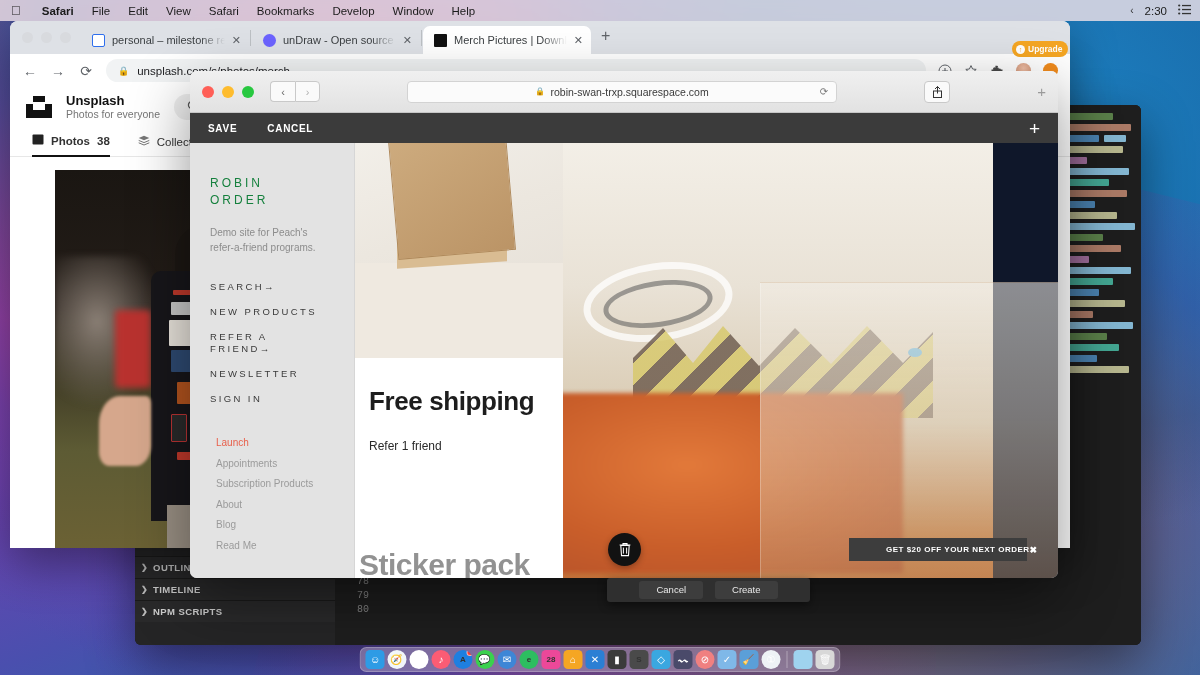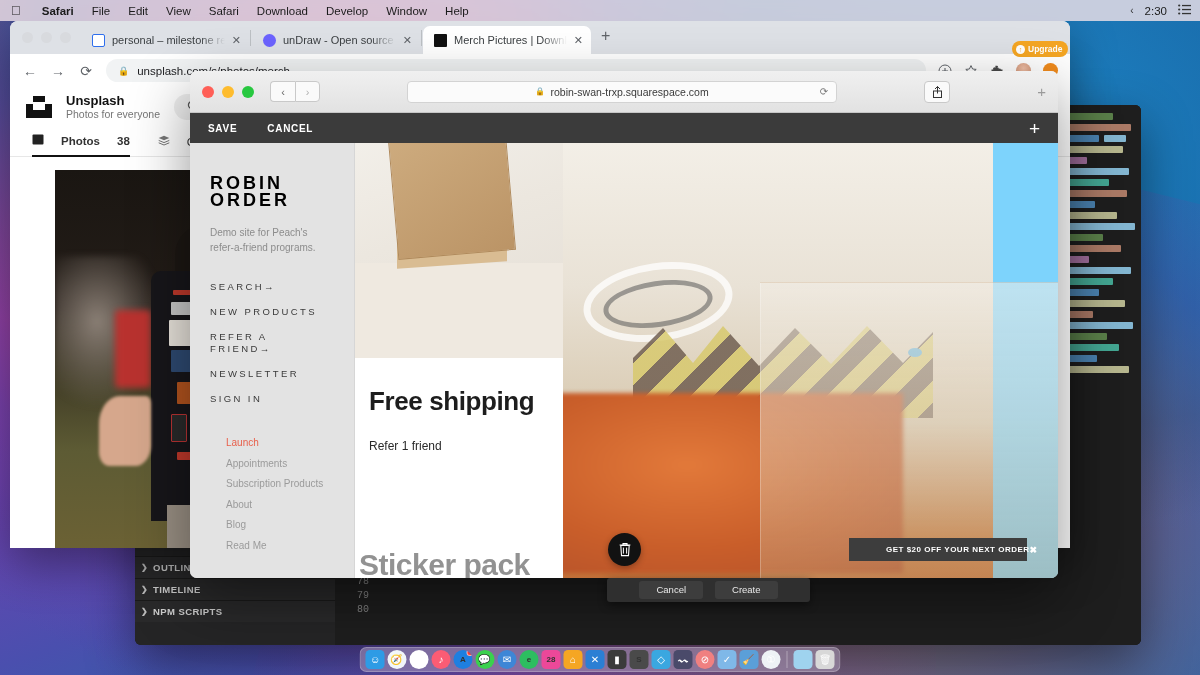--- a/index.html
+++ b/index.html
@@ -142,21 +142,21 @@
   #unsplash .logo-mark .bot{ position:absolute; left:0; top:8px; width:26px; height:14px; background:#111;
      clip-path:polygon(0 0,7px 0,7px 6px,19px 6px,19px 0,26px 0,26px 14px,0 14px); }
   #unsplash .brand .b1{ font-size:13px; font-weight:bold; color:#111; line-height:14px; }
   #unsplash .brand .b2{ font-size:10.5px; color:#767676; line-height:13px; }
   #unsplash .searchbox{
     width:320px; height:26px; background:#eee; border-radius:13px;
     display:flex; align-items:center; gap:9px; padding:0 13px; font-size:11.5px; color:#333;
   }
   #unsplash .us-tabs{ height:30px; display:flex; align-items:center; gap:28px; padding:0 22px;
      font-size:11.5px; color:#333; border-bottom:1px solid #e7e7e7; }
-  #unsplash .us-tabs .t{ display:flex; align-items:center; gap:17px; height:30px; }
+  #unsplash .us-tabs .t{ display:flex; align-items:center; gap:7px; height:30px; }
   #unsplash .us-tabs .t.sel{ border-bottom:2px solid #111; font-weight:bold; }
   #unsplash .photo{
     position:absolute; left:45px; top:83px; width:200px; height:390px;
     background:#2a231e; overflow:hidden;
   }
   
   #unsplash .photo .bg{ position:absolute; inset:0;
      background:linear-gradient(180deg,#1a1612 0%,#241d18 35%,#5d5b34 72%,#6d6234 100%); }
   #unsplash .photo .crowd{ position:absolute; left:0; top:22%; width:60%; height:42%;
      background:radial-gradient(ellipse at 35% 40%,#8a7f75 0%,rgba(60,52,46,0) 62%); filter:blur(3px); }
@@ -216,29 +216,29 @@
     color:#b4b4b4; pointer-events:none;
   }
   #sqs .sq-toolbar .plus{ margin-left:auto; font-size:19px; font-weight:300; line-height:1; }
 
   
   #sqs .sq-body{ display:flex; height:calc(100% - 72px); position:relative; }
   #sqs .sq-side{
     width:165px; background:#e3e3e3; padding:32px 20px 0 20px; position:relative;
     border-right:1px solid #d6d6d6;
   }
-  #sqs .sq-title{ font-size:18px; letter-spacing:3px; font-weight:bold; color:#000000; line-height:17px; }
+  #sqs .sq-title{ font-size:12px; letter-spacing:3px; font-weight:normal; color:#15803d; line-height:17px; }
   #sqs .sq-desc{ margin-top:16px; font-size:10px; color:#8c8c8c; line-height:15px; }
   #sqs .sq-nav{ margin-top:26px; }
   #sqs .sq-nav a{ display:block; font-size:9.5px; letter-spacing:2.4px; color:#3a3a3a; margin-bottom:13px; line-height:12px; }
-  #sqs .sq-menu{ position:absolute; left:36px; bottom:18px; width:130px; }
+  #sqs .sq-menu{ position:absolute; left:26px; bottom:18px; width:130px; }
   #sqs .sq-menu a{ display:block; font-size:10px; color:#9b9b9b; margin-bottom:9.5px; }
   #sqs .sq-menu a.active{ color:#e8604c; }
 
-  #sqs .sq-main{ flex:1; background:#7dd3fc; position:relative; overflow:hidden;text-decoration:underline; }
+  #sqs .sq-main{ flex:1; background:#0f172a; position:relative; overflow:hidden;text-decoration:underline; }
   #sqs .hero{
     position:absolute; left:0; top:0; width:208px; height:215px;
     background:linear-gradient(160deg,#f2efe9 0%,#ece7df 40%,#e4ded5 100%);
     overflow:hidden;
   }
   #sqs .hero .boxlid{
     position:absolute; left:38px; top:-8px; width:118px; height:120px;
     background:linear-gradient(150deg,#cdab7e,#bb9466); transform:rotate(-5deg);
     border:1px solid #b08a5c;
   }
@@ -739,21 +739,21 @@
   <span class="mb">Create</span>
 </div>
 
 <div id="menubar">
   <span class="apple"></span>
   <span class="mi bold">Safari</span>
   <span class="mi">File</span>
   <span class="mi">Edit</span>
   <span class="mi">View</span>
   <span class="mi">Safari</span>
-  <span class="mi">Download</span>
+  <span class="mi">Bookmarks</span>
   <span class="mi">Develop</span>
   <span class="mi">Window</span>
   <span class="mi">Help</span>
   <span class="right">
     <span class="chev">‹</span>
     <span class="clock">2:30</span>
     <span class="cc">
       <svg width="13" height="11" viewBox="0 0 13 11">
           <circle cx="1.2" cy="1.5" r="1.1" fill="#333"></circle>
           <rect x="4" y="0.9" width="9" height="1.3" fill="#333"></rect>

